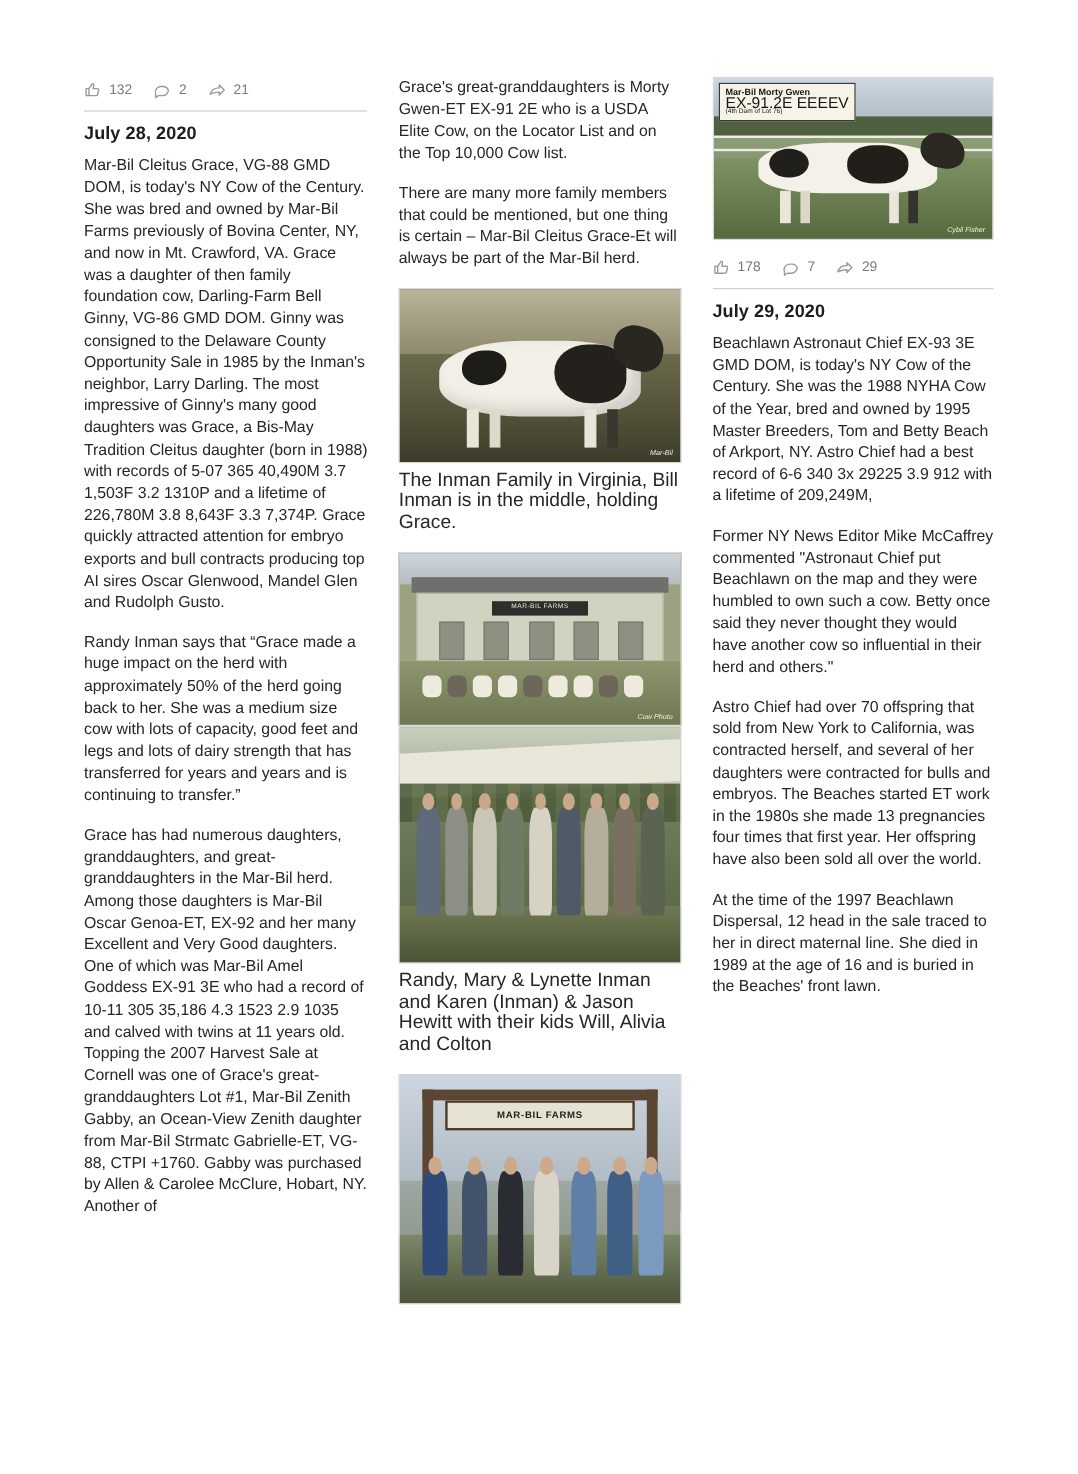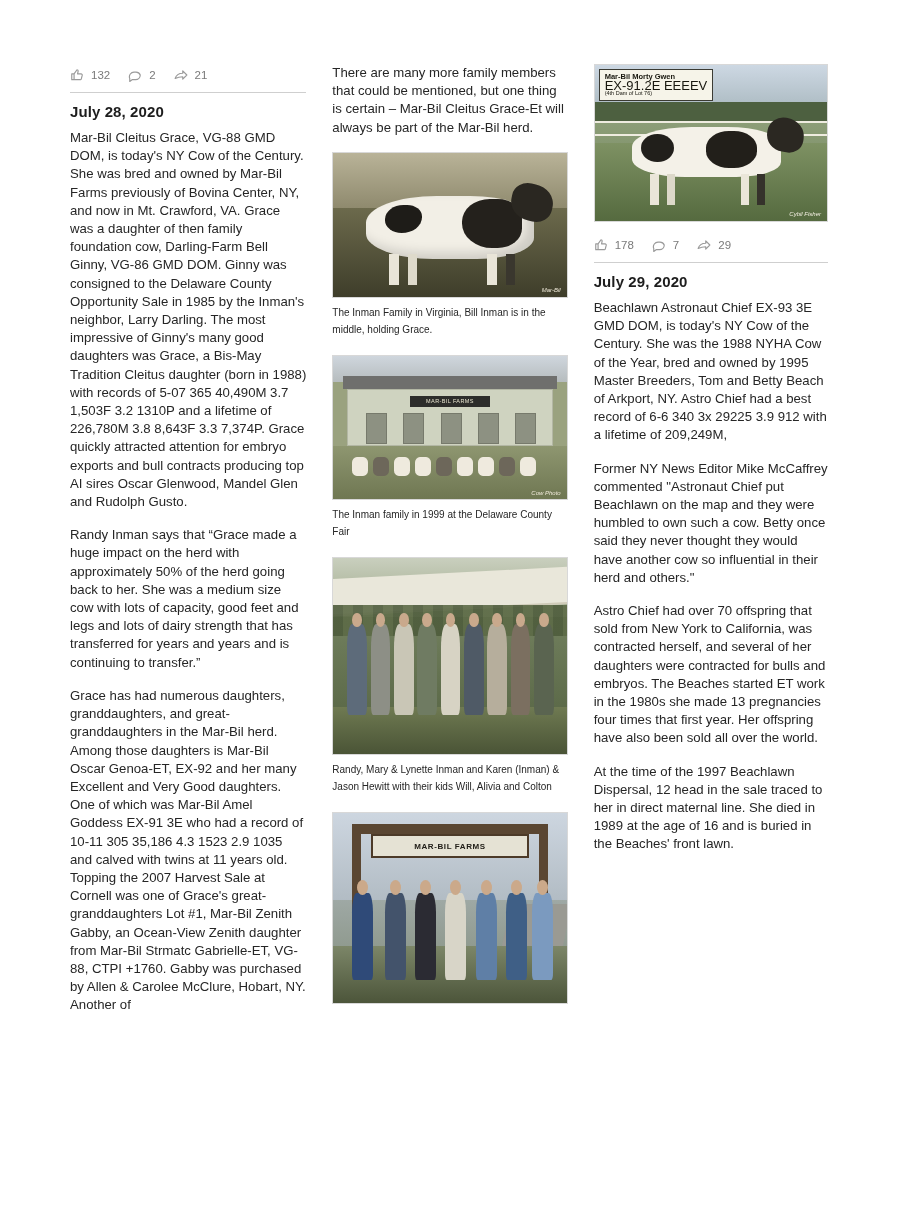--- a/index.html
+++ b/index.html
@@ -74,21 +74,21 @@
     font-size: 13.2px;
     line-height: 18.2px;
     color: #262626;
     margin: 0 0 15px 0;
     text-align: left;
     hyphens: none;
   }
   p.body:last-child { margin-bottom: 0; }
 
   .caption {
-    font-size: 10px;
+    font-size: 16px;
     line-height: 17.5px;
     color: #262626;
     margin: 6px 0 16px 0;
   }
 
   figure {
     margin: 0 0 0 0;
   }
 
   .photo {
@@ -141,21 +141,21 @@
   .ph-sign .beamT { position:absolute; left:8%; top:6%; width:84%; height:5%; background:#5a4632; }
   .ph-sign .board { position:absolute; left:16%; top:11%; width:68%; height:13%; background:#e5e2d4; border:2px solid #4c3a28; box-sizing:border-box; color:#23201a; font-size:8px; font-weight:bold; text-align:center; line-height:22px; letter-spacing:0.6px; }
   .ph-sign .postL { position:absolute; left:8%; top:6%; width:4%; height:62%; background:#5a4632; }
   .ph-sign .postR { position:absolute; right:8%; top:6%; width:4%; height:62%; background:#5a4632; }
   .ph-sign .ground { position:absolute; left:0; bottom:0; width:100%; height:30%; background:linear-gradient(#7c8668,#4c553a); }
   .ph-sign .road { position:absolute; right:0; top:48%; width:26%; height:24%; background:#9a9a93; transform: skewX(-12deg); }
   .ph-sign .person { position:absolute; bottom:12%; width:9%; height:46%; border-radius:22% 22% 8% 8%; }
   .ph-sign .head { position:absolute; top:-14%; left:24%; width:52%; height:17%; background:#cba98a; border-radius:50%; }
 
   
-  .ph-gwen { height: 158px; background:linear-gradient(#9fb08a,#6d7f58); }
+  .ph-gwen { height: 136px; background:linear-gradient(#9fb08a,#6d7f58); }
   .ph-gwen .sky { position:absolute; left:0; top:0; width:100%; height:30%; background:linear-gradient(#cdd8e3,#a9b8bf); }
   .ph-gwen .treeline { position:absolute; left:0; top:24%; width:100%; height:12%; background:#4d6040; }
   .ph-gwen .fence { position:absolute; left:0; top:36%; width:100%; height:2px; background:#efece0; }
   .ph-gwen .fence2 { position:absolute; left:0; top:44%; width:100%; height:2px; background:#efece0; }
   .ph-gwen .ground { position:absolute; left:0; bottom:0; width:100%; height:50%; background:linear-gradient(#7e9163,#556a3f); }
   .ph-gwen .cowbody { position:absolute; left:16%; top:40%; width:64%; height:32%; background:#f4f1e8; border-radius:40% 36% 30% 36%; }
   .ph-gwen .sp1 { position:absolute; left:20%; top:44%; width:14%; height:18%; background:#211f1b; border-radius:50%; }
   .ph-gwen .sp2 { position:absolute; left:48%; top:42%; width:22%; height:24%; background:#221f1a; border-radius:45%; }
   .ph-gwen .head { position:absolute; left:74%; top:34%; width:16%; height:22%; background:#2b2822; border-radius:44% 52% 40% 48%; transform:rotate(10deg); }
   .ph-gwen .leg { position:absolute; bottom:10%; width:3.5%; height:20%; background:#eae6d9; }
@@ -219,20 +219,21 @@
 
       <div class="date-head">July 28, 2020</div>
 
       <p class="body">Mar-Bil Cleitus Grace, VG-88 GMD DOM, is today's NY Cow of the Century. She was bred and owned by Mar-Bil Farms previously of Bovina Center, NY, and now in Mt. Crawford, VA. Grace was a daughter of then family foundation cow, Darling-Farm Bell Ginny, VG-86 GMD DOM. Ginny was consigned to the Delaware County Opportunity Sale in 1985 by the Inman's neighbor, Larry Darling. The most impressive of Ginny's many good daughters was Grace, a Bis-May Tradition Cleitus daughter (born in 1988) with records of 5-07 365 40,490M 3.7 1,503F 3.2 1310P and a lifetime of 226,780M 3.8 8,643F 3.3 7,374P. Grace quickly attracted attention for embryo exports and bull contracts producing top AI sires Oscar Glenwood, Mandel Glen and Rudolph Gusto.</p>
       <p class="body">Randy Inman says that “Grace made a huge impact on the herd with approximately 50% of the herd going back to her. She was a medium size cow with lots of capacity, good feet and legs and lots of dairy strength that has transferred for years and years and is continuing to transfer.”</p>
       <p class="body">Grace has had numerous daughters, granddaughters, and great-granddaughters in the Mar-Bil herd. Among those daughters is Mar-Bil Oscar Genoa-ET, EX-92 and her many Excellent and Very Good daughters. One of which was Mar-Bil Amel Goddess EX-91 3E who had a record of 10-11 305 35,186 4.3 1523 2.9 1035 and calved with twins at 11 years old. Topping the 2007 Harvest Sale at Cornell was one of Grace's great-granddaughters Lot #1, Mar-Bil Zenith Gabby, an Ocean-View Zenith daughter from Mar-Bil Strmatc Gabrielle-ET, VG-88, CTPI +1760. Gabby was purchased by Allen &amp; Carolee McClure, Hobart, NY. Another of</p>
     </div>
 
     <div class="col col-2">
 
+      <p class="body">Grace's great-granddaughters is Morty Gwen-ET EX-91 2E who is a USDA Elite Cow, on the Locator List and on the Top 10,000 Cow list.</p>
       <p class="body">There are many more family members that could be mentioned, but one thing is certain – Mar-Bil Cleitus Grace-Et will always be part of the Mar-Bil herd.</p>
 
       <figure>
         <div class="photo ph-cow1">
           <div class="sky"></div>
           <div class="ground"></div>
           <div class="cowbody"></div>
           <div class="spot1"></div>
           <div class="spot2"></div>
           <div class="head"></div>
@@ -261,21 +262,20 @@
           <div class="cow dark" style="left:17%"></div>
           <div class="cow" style="left:26%"></div>
           <div class="cow" style="left:35%"></div>
           <div class="cow dark" style="left:44%"></div>
           <div class="cow" style="left:53%"></div>
           <div class="cow" style="left:62%"></div>
           <div class="cow dark" style="left:71%"></div>
           <div class="cow" style="left:80%"></div>
           <div class="sig">Cow Photo</div>
         </div>
-        <figcaption class="caption">The Inman family in 1999 at the Delaware County Fair</figcaption>
       </figure>
 
       <figure>
         <div class="photo ph-group">
           <div class="sky"></div>
           <div class="tent"></div>
           <div class="trees"></div>
           <div class="ground"></div>
           <div class="person" style="left:6%;background:#5d6b7a">
               <span class="head"></span>

